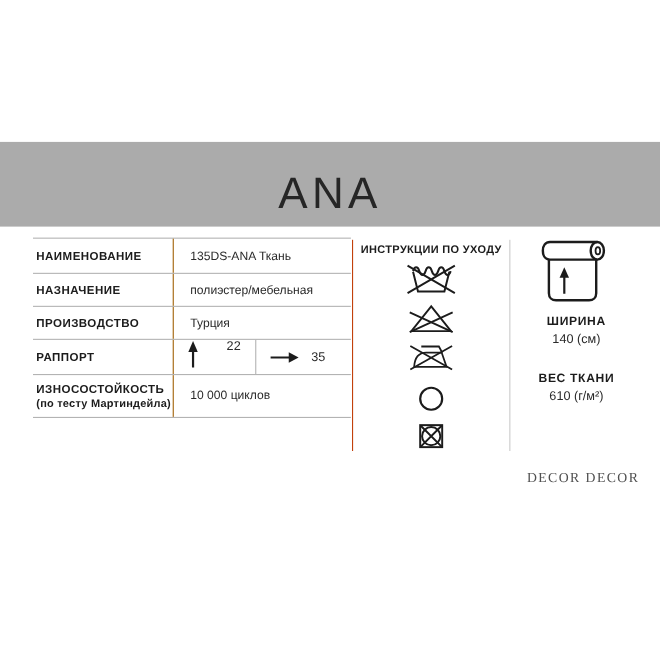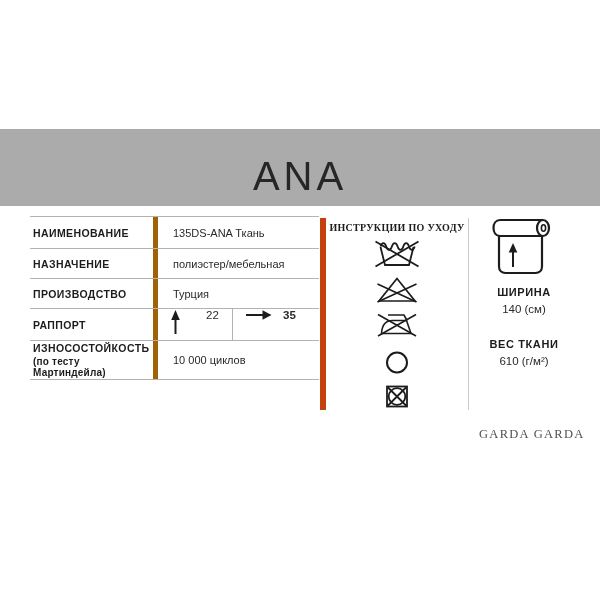--- a/index.html
+++ b/index.html
@@ -18,41 +18,41 @@
   .band-title {
     margin-top:27px; font-size:40px; line-height:1; letter-spacing:4px;
     font-weight:500; color:#262626;
   }
 
   
   .spec-table { position:absolute; left:30px; top:216px; width:289px; font-size:11px; }
   .row { display:flex; border-top:1px solid #b3b3b3; }
   .row:last-child { border-bottom:1px solid #b3b3b3; }
   .cell-label {
-    width:128px; box-sizing:border-box; border-right:5px solid #a16207;
+    width:128px; box-sizing:border-box; border-right:1px solid #a16207;
     display:flex; flex-direction:column; justify-content:center;
     padding-left:3px; font-weight:bold; font-size:10.5px; letter-spacing:0.4px;
   }
   .cell-value {
     flex:1; display:flex; flex-direction:column; justify-content:center;
     padding-left:15px; box-sizing:border-box; font-size:11px; color:#2a2a2a;
   }
   .r0{height:31px} .r1{height:29px} .r2{height:29px} .r3{height:33px} .r4{height:31px} .r5{height:38px}
   .value-line { line-height:14px; }
   .sublabel { font-size:10px; font-weight:bold; letter-spacing:0.2px; margin-top:2px; }
 
   .rapport-value { flex-direction:row; align-items:center; padding:0; }
   .rapport-sub1 { width:74px; height:100%; box-sizing:border-box; display:flex; gap:23px; padding-left:10px; }
-  .rapport-sub2 { flex:1; height:100%; box-sizing:border-box; border-left:1px solid #b3b3b3; display:flex; gap:11px; padding-left:12px;font-weight:bold; }
+  .rapport-sub2 { flex:1; height:100%; box-sizing:border-box; border-left:1px solid #b3b3b3; display:flex; align-items:center; gap:11px; padding-left:12px; }
   .rapport-num { font-size:11.5px; color:#2a2a2a; }
 
   
   .care {
     position:absolute; left:320px; top:218px; width:142px; height:192px;
-    border-left:6px solid #c2410c; border-right:1px solid #cbcbcb;font-family:Liberation Serif, serif;
+    border-left:1px solid #c2410c; border-right:1px solid #cbcbcb;
   }
   .care-title {
     position:absolute; top:4px; left:0; width:100%; text-align:center;
     font-size:10px; font-weight:bold; letter-spacing:0.3px; white-space:nowrap;
   }
   .care-icon { position:absolute; left:50%; transform:translateX(-50%); }
   .ci-wash   { top:22px; }
   .ci-bleach { top:58px; }
   .ci-iron   { top:93px; }
   .ci-circle { top:133px; }
@@ -181,15 +181,15 @@
       </g>
       <path d="M22,49 V31" stroke="#1c1c1c" stroke-width="2" fill="none"></path>
       <polygon points="22,25 17.7,34.5 26.3,34.5" fill="#1c1c1c"></polygon>
     </svg>
     <div class="meta-label">ШИРИНА</div>
     <div class="meta-value">140 (см)</div>
     <div class="meta-label">ВЕС ТКАНИ</div>
     <div class="meta-value">610 (г/м²)</div>
   </div>
 
-  <div class="brand">GARDA GARDA</div>
+  <div class="brand">DECOR DECOR</div>
 
 </div>
 
 </body></html>

